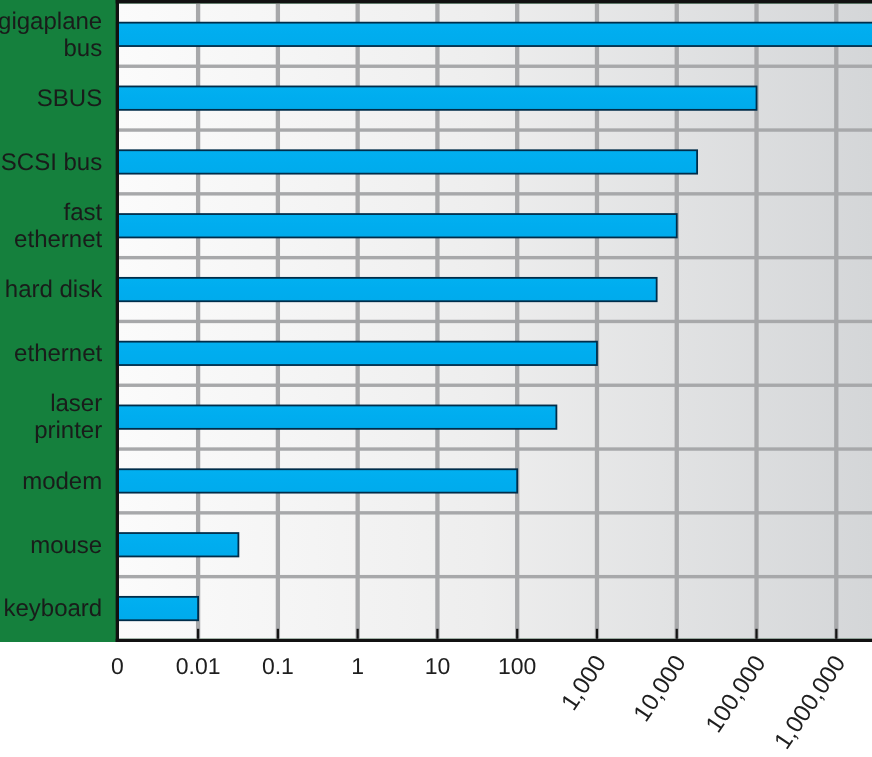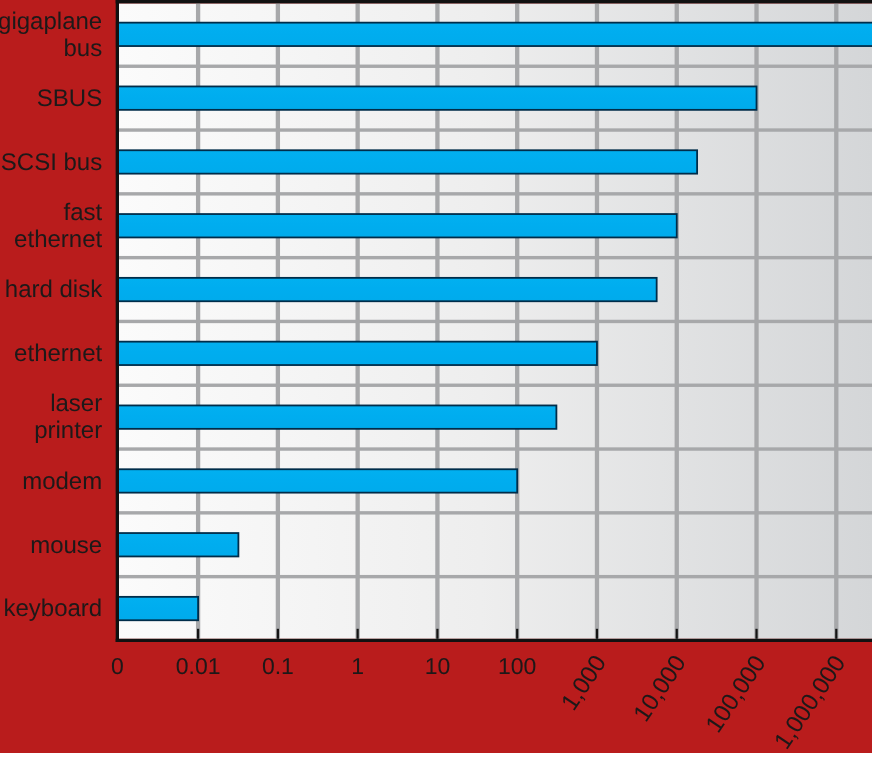--- a/index.html
+++ b/index.html
@@ -1,19 +1,19 @@
 <!DOCTYPE html>
 <html><head>
 <meta charset="utf-8">
 <title>I/O device bandwidth chart</title>
 <style>
   html,body{margin:0;padding:0;background:#ffffff;}
   body{width:872px;height:757px;overflow:hidden;
        font-family:"Liberation Sans",sans-serif;}
-  #stage{position:relative;width:872px;height:753px;background:#b91c1c;}
+  #stage{position:relative;width:872px;height:642px;background:#15803d;}
   svg{display:block;}
   text{font-family:"Liberation Sans",sans-serif;fill:#1a1a1a;
        -webkit-font-smoothing:antialiased;text-rendering:geometricPrecision;}
   .ylab{font-size:24px;text-anchor:end;opacity:0.985;}
   .xlab{font-size:23px;text-anchor:middle;opacity:0.99;}
   .xlabrot{font-size:24px;text-anchor:end;opacity:0.99;}
 </style>
 </head>
 <body>
 

